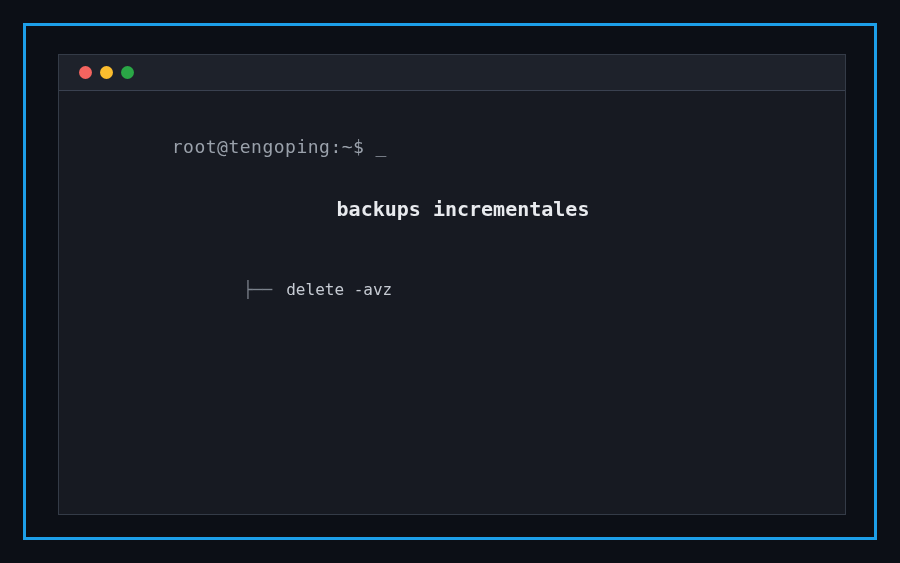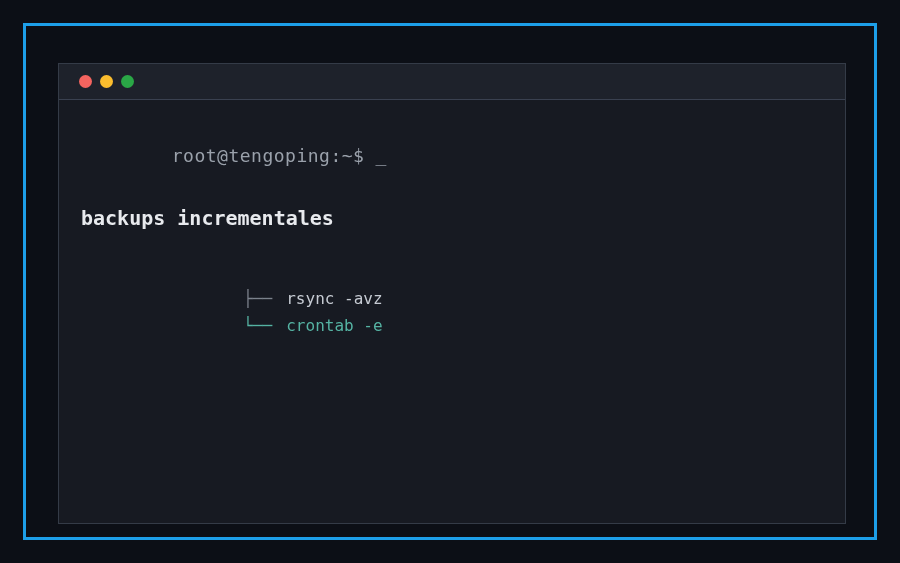--- a/index.html
+++ b/index.html
@@ -14,21 +14,21 @@
     width: 900px; height: 563px;
   }
   .frame {
     position: absolute;
     left: 23px; top: 23px;
     width: 854px; height: 517px;
     border: 3px solid #1d9fe8;
   }
   .terminal {
     position: absolute;
-    left: 58px; top: 63px;
+    left: 58px; top: 54px;
     width: 788px; height: 461px;
     background: #171a22;
     border: 1px solid #343b47;
   }
   .titlebar {
     height: 36px;
     background: #1e222b;
     border-bottom: 1px solid #3a4150;
     display: flex;
     align-items: center;
@@ -57,21 +57,21 @@
     margin-top: 33px;
     text-align: center;
     font-size: 40px;
     line-height: 1;
     font-weight: bold;
     letter-spacing: 1px;
     white-space: pre;
   }
   .hero-subtitle {
     margin-top: 19px;
-    text-align: left;
+    text-align: center;
     font-size: 20px;
     line-height: 1.2;
     font-weight: bold;
     color: #e8eaee;
     white-space: pre;
   }
   .tree {
     margin-top: 28px;
     margin-left: 66px;
     list-style: none;
@@ -106,22 +106,19 @@
 
       <div class="prompt-line">
         <span>root@tengoping:~$</span><span class="prompt-cursor">_</span>
       </div>
 
 
       <div class="hero-subtitle">backups incrementales</div>
 
       <ul class="tree">
         <li class="tree-row">
-          <span class="branch">├──</span><span class="tree-label">rsync -avz</span>
-        </li>
-        <li class="tree-row highlight">
-          <span class="branch">└──</span><span class="tree-label">crontab -e</span>
+          <span class="branch">├──</span><span class="tree-label">delete -avz</span>
         </li>
       </ul>
 
     </div>
   </div>
 </div>
 
 </body></html>

